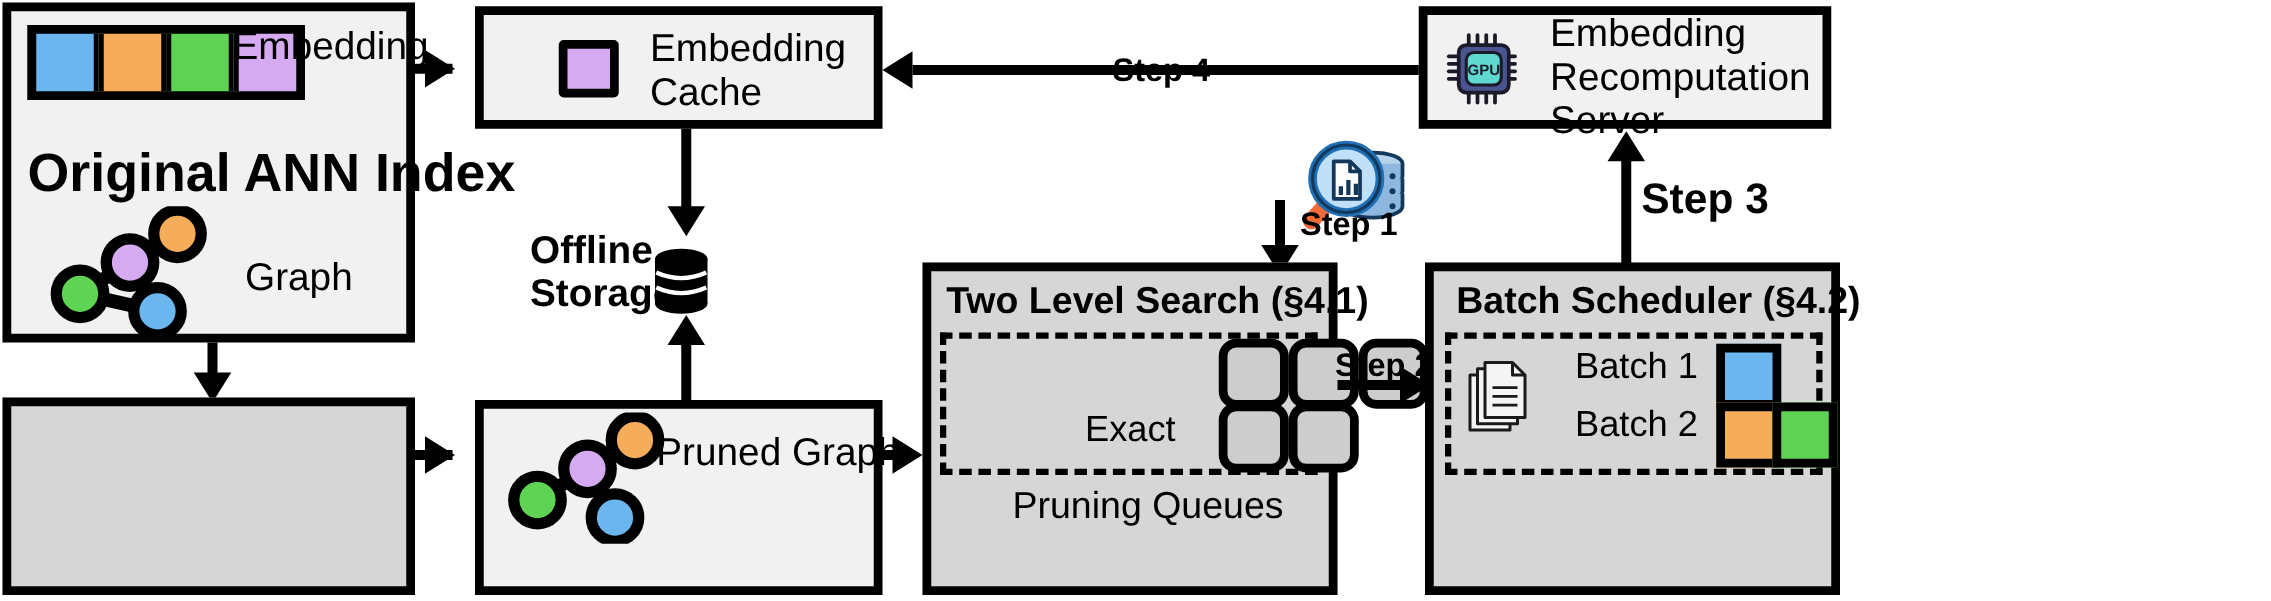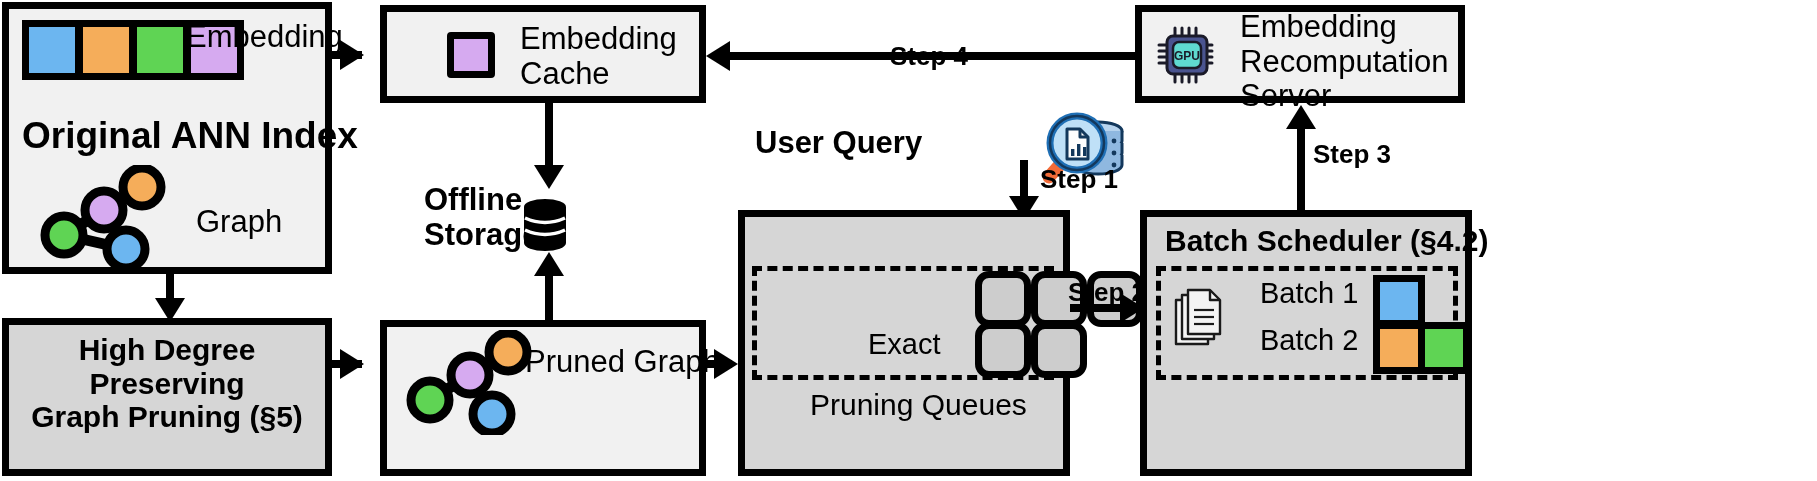--- a/index.html
+++ b/index.html
@@ -55,21 +55,21 @@
 
   <div class="strip" style="left:22px;top:20px;">
     <div class="cell" style="background:#6cb6f0;"></div>
     <div class="cell" style="background:#f5ad5a;"></div>
     <div class="cell" style="background:#5fd454;"></div>
     <div class="cell" style="background:#d6aaf0;"></div>
   </div>
 
   <div class="lbl" style="left:186px;top:20px;font-size:31px;">Embedding</div>
 
-  <div class="lbl" style="left:22px;top:115px;font-size:37px;font-weight:bold;text-align:right;">Original ANN Index</div>
+  <div class="lbl" style="left:22px;top:115px;font-size:43px;font-weight:bold;text-align:right;">Original ANN Index</div>
 
   <svg class="gsvg" style="left:34px;top:165px;" width="140" height="105" viewBox="0 0 140 105">
     <g stroke="#000" stroke-width="11" stroke-linecap="round">
       <line x1="30" y1="70" x2="70" y2="45"></line>
       <line x1="70" y1="45" x2="108" y2="22"></line>
       <line x1="70" y1="45" x2="92" y2="84"></line>
       <line x1="30" y1="70" x2="92" y2="84"></line>
     </g>
     <circle cx="108" cy="22" r="19" fill="#f5ad5a" stroke="#000" stroke-width="9"></circle>
     <circle cx="70" cy="45" r="19" fill="#d6aaf0" stroke="#000" stroke-width="9"></circle>
@@ -138,21 +138,20 @@
       <path d="M3 32 Q23 41 43 32"></path>
     </g>
   </svg>
 
   <div class="vline" style="left:545px;top:103px;height:72px;"></div>
   <div class="ar ar-d" style="left:534px;top:165px;"></div>
 
   <div class="vline" style="left:545px;top:275px;height:45px;"></div>
   <div class="ar ar-u" style="left:534px;top:252px;"></div>
 
-  <div class="lbl bold" style="left:755px;top:126px;font-size:31px;">User Query</div>
 
   <svg class="icon" style="left:1036px;top:105px;" width="92" height="82" viewBox="0 0 92 82">
 
     <g stroke="#13385c" stroke-width="3">
       <ellipse cx="62" cy="26" rx="24" ry="9" fill="#b6d3ee"></ellipse>
       <path d="M38 26 v10 a24 9 0 0 0 48 0 v-10" fill="#8fb8e0"></path>
       <path d="M38 38 v10 a24 9 0 0 0 48 0 v-10" fill="#8fb8e0"></path>
       <path d="M38 50 v10 a24 9 0 0 0 48 0 v-10" fill="#8fb8e0"></path>
     </g>
     <g fill="#13385c">
@@ -176,20 +175,21 @@
       <rect x="47" y="42" width="3.4" height="9"></rect>
     </g>
   </svg>
 
   <div class="vline" style="left:1020px;top:160px;height:50px;"></div>
   <div class="ar ar-d" style="left:1009px;top:196px;"></div>
   <div class="lbl bold" style="left:1040px;top:165px;font-size:26px;">Step 1</div>
 
   <div class="box gray" style="left:738px;top:210px;width:332px;height:266px;"></div>
 
+  <div class="lbl" style="left:757px;top:224px;font-size:30px;font-weight:bold;">Two Level Search (§4.1)</div>
 
   <div class="dashed" style="left:752px;top:266px;width:302px;height:114px;"></div>
 
   <div class="qrow" style="left:975px;top:271px;">
     <div class="qcell"></div>
     <div class="qcell"></div>
     <div class="qcell"></div>
   </div>
 
   <div class="lbl" style="left:868px;top:328px;font-size:29px;">Exact</div>
@@ -231,25 +231,23 @@
 
   <div class="lbl" style="left:1260px;top:324px;font-size:29px;">Batch 2</div>
   <div class="brow" style="left:1373px;top:322px;">
     <div class="bsq" style="background:#f5ad5a;"></div>
     <div class="bsq" style="background:#5fd454;margin-left:-7px;"></div>
   </div>
 
 
   <div class="vline" style="left:1297px;top:128px;height:84px;"></div>
   <div class="ar ar-u" style="left:1286px;top:105px;"></div>
-  <div class="lbl bold" style="left:1313px;top:140px;font-size:26px;">Step 3</div>
+  <div class="lbl bold" style="left:1313px;top:140px;font-size:34px;">Step 3</div>
 
   <div class="box gray" style="left:2px;top:318px;width:330px;height:158px;"></div>
-  <div class="lbl" style="left:16px;top:333px;width:302px;font-size:30px;font-weight:bold;text-align:center;">High Degree Preserving
-Graph Pruning (§5)</div>
 
   <div class="hline" style="left:332px;top:360px;width:30px;"></div>
   <div class="ar ar-r" style="left:340px;top:349px;"></div>
 
   <div class="box" style="left:380px;top:320px;width:326px;height:156px;"></div>
 
   <svg class="gsvg" style="left:400px;top:330px;" width="140" height="105" viewBox="0 0 140 105">
     <g stroke="#000" stroke-width="11" stroke-linecap="round">
       <line x1="30" y1="70" x2="70" y2="45"></line>
       <line x1="70" y1="45" x2="108" y2="22"></line>

